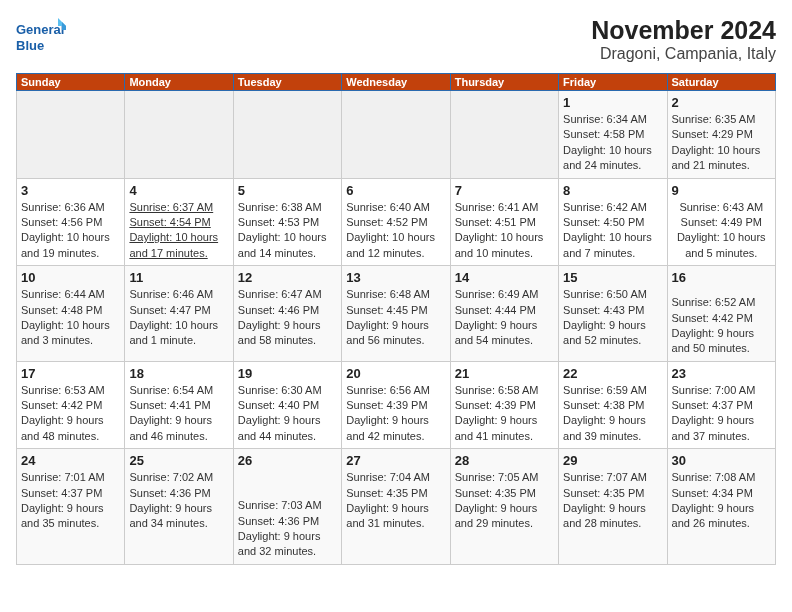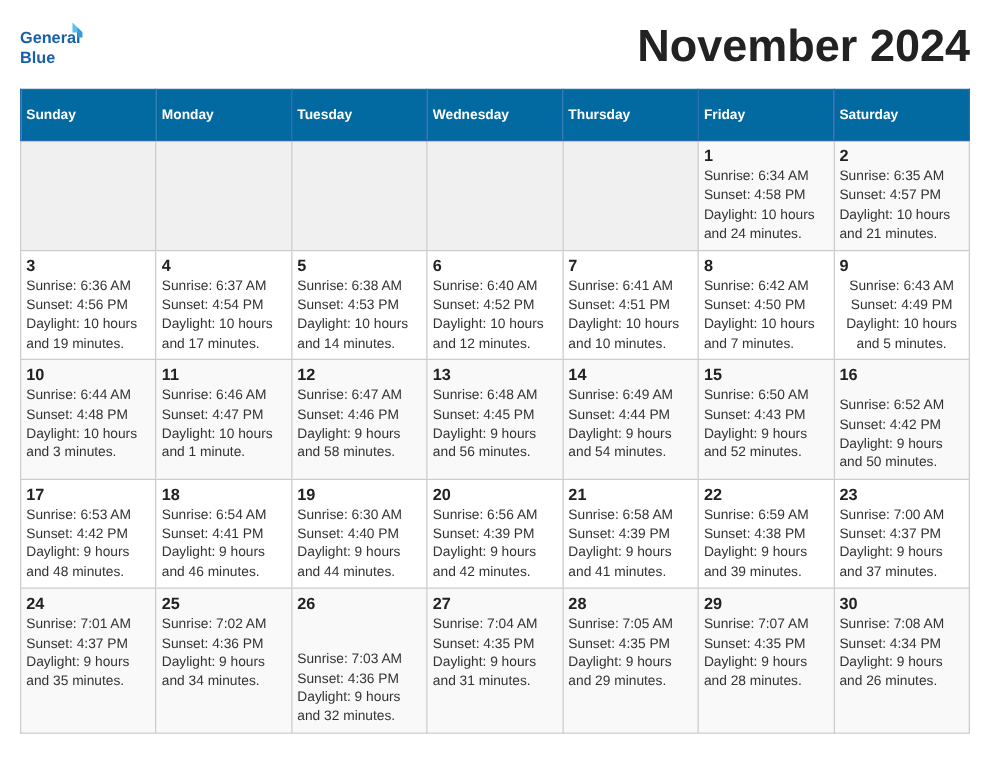--- a/index.html
+++ b/index.html
@@ -20,38 +20,38 @@
       display: flex;
       align-items: center;
       font-size: 18px;
       font-weight: bold;
       color: #1a5fa8;
     }
     .title-area {
       text-align: right;
     }
     .title-area h1 {
-      font-size: 36px;
+      font-size: 25px;
       font-weight: bold;
       color: #222;
     }
     .title-area h2 {
       font-size: 16px;
       font-weight: normal;
       color: #444;
     }
     .calendar {
       width: 100%;
       border-collapse: collapse;
       font-size: 11px;
     }
     .calendar thead th {
-      background: #0369a1;
+      background: #c2410c;
       color: #fff;
-      padding: 14px 4px;
+      padding: 2px 4px;
       text-align: left;
       font-weight: bold;
       border: 1px solid #2a6aaf;
     }
     .calendar tbody td {
       vertical-align: top;
       padding: 4px;
       border: 1px solid #ccc;
       width: 108px;
       min-height: 80px;
@@ -87,20 +87,21 @@
   <div class="logo">
 <svg viewBox="0 0 50 45" width="50" height="45">
   <text x="0" y="18" font-size="13" font-weight="bold" fill="#1a5fa8">General</text>
   <text x="0" y="34" font-size="13" font-weight="bold" fill="#1a5fa8">Blue</text>
   <polygon points="42,2 50,10 42,10" fill="#5bbff0"></polygon>
   <polygon points="46,6 54,14 46,14" fill="#3a9ad9"></polygon>
 </svg>
     </div>
   <div class="title-area">
     <h1>November 2024</h1>
+    <h2>Dragoni, Campania, Italy</h2>
   </div>
 </div>
 
 <table class="calendar">
   <thead>
     <tr>
     <th>Sunday</th>
         <th>Monday</th>
         <th>Tuesday</th>
         <th>Wednesday</th>
@@ -118,34 +119,34 @@
         <td class="empty-cell"></td>
         <td>
           <span class="day-number">1</span>
           <div class="day-info" style="white-space: pre-line;">Sunrise: 6:34 AM
 Sunset: 4:58 PM
 Daylight: 10 hours and 24 minutes.</div>
         </td>
         <td>
           <span class="day-number">2</span>
           <div class="day-info" style="white-space: pre-line;">Sunrise: 6:35 AM
-Sunset: 4:57 PM
+Sunset: 4:29 PM
 Daylight: 10 hours and 21 minutes.</div>
         </td>
       </tr>
       <tr>
         <td>
           <span class="day-number">3</span>
           <div class="day-info" style="white-space: pre-line;">Sunrise: 6:36 AM
 Sunset: 4:56 PM
 Daylight: 10 hours and 19 minutes.</div>
         </td>
         <td>
           <span class="day-number">4</span>
-          <div class="day-info" style="white-space: pre-line;">Sunrise: 6:37 AM
+          <div class="day-info" style="white-space: pre-line; text-decoration: underline;">Sunrise: 6:37 AM
 Sunset: 4:54 PM
 Daylight: 10 hours and 17 minutes.</div>
         </td>
         <td>
           <span class="day-number">5</span>
           <div class="day-info" style="white-space: pre-line;">Sunrise: 6:38 AM
 Sunset: 4:53 PM
 Daylight: 10 hours and 14 minutes.</div>
         </td>
         <td>

